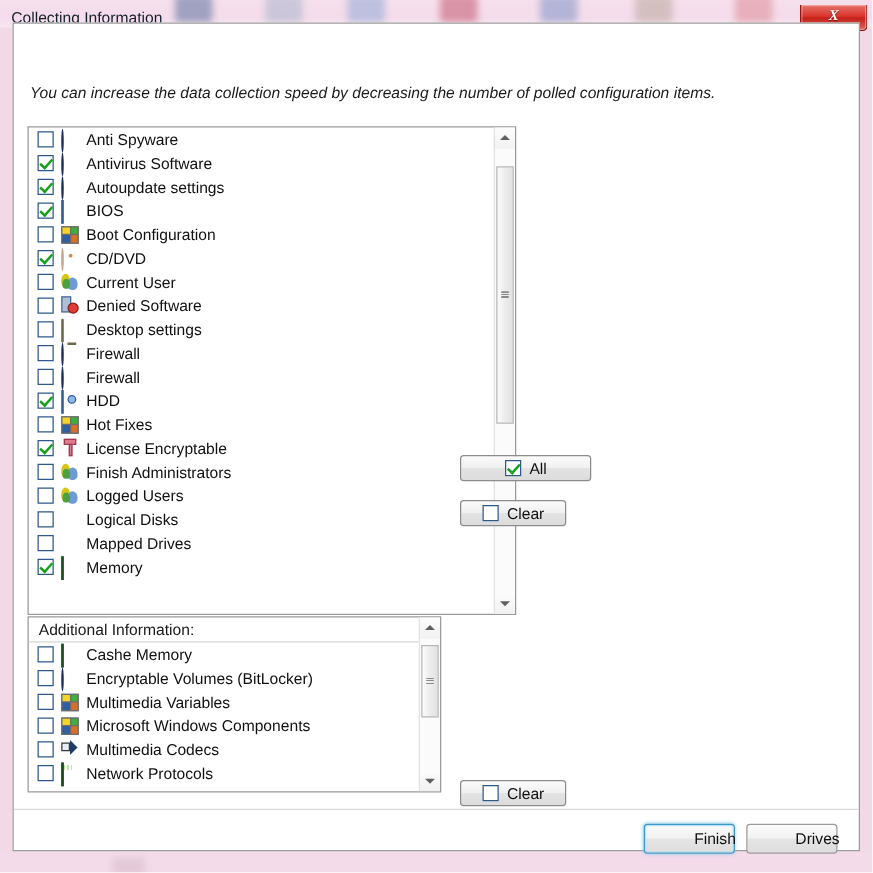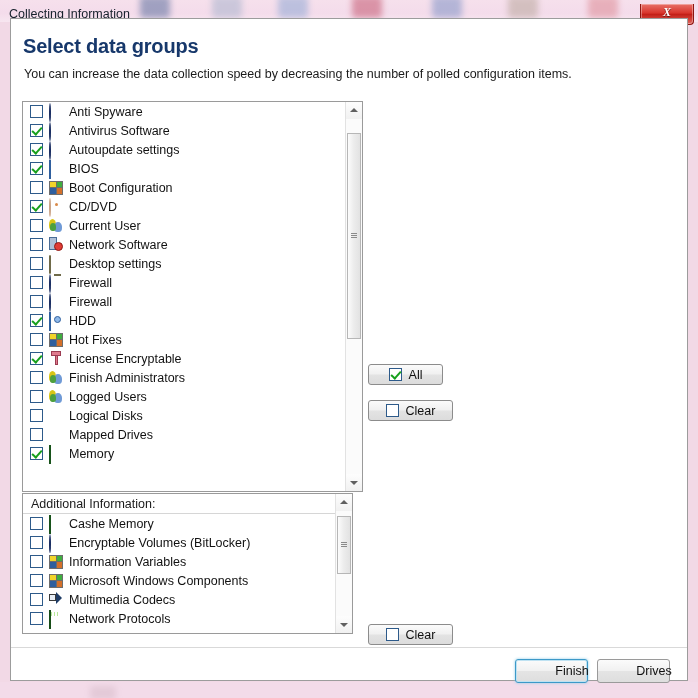--- a/index.html
+++ b/index.html
@@ -104,31 +104,32 @@
     font-size: 20px;
     font-weight: bold;
     color: #17386b;
     letter-spacing: -0.2px;
   }
   #page-subtitle {
     position: absolute;
     left: 13px; top: 48px;
     font-size: 12.5px;
     color: #1b1b1b;
+    font-style: italic;
   }
 
   
   .listbox {
     position: absolute;
     background: #ffffff;
     border: 1px solid #9a9a9a;
     box-sizing: border-box;
     overflow: hidden;
   }
-  #listbox-main { left: 11px; top: 82px; width: 341px; height: 391px; }
+  #listbox-main { left: 11px; top: 82px; width: 391px; height: 391px; }
   #listbox-extra { left: 11px; top: 474px; width: 331px; height: 141px; }
 
   .list-scroll {
     position: absolute;
     left: 0; top: 0; right: 17px; bottom: 0;
     overflow: hidden;
   }
   .rows { position: absolute; left: 0; top: 0; width: 100%; }
 
   .row {
@@ -431,21 +432,21 @@
     border-radius: 3px;
     box-sizing: border-box;
     display: flex;
     align-items: center;
     justify-content: center;
     font-size: 12.5px;
     color: #101010;
     cursor: pointer;
   }
   .btn .cb { margin-right: 7px; }
-  #btn-all   { left: 357px; top: 345px; width: 75px; height: 21px; }
+  #btn-all   { left: 357px; top: 345px; width: 105px; height: 21px; }
   #btn-clear1{ left: 357px; top: 381px; width: 85px; height: 21px; }
   #btn-clear2{ left: 357px; top: 605px; width: 85px; height: 21px; }
 
   
   #footer-sep {
     position: absolute;
     left: 0; right: 0; top: 628px;
     height: 1px;
     background: #d9d9d9;
   }
@@ -493,21 +494,20 @@
 
   <div id="titlebar">
     <div id="window-title">Collecting Information</div>
     <div id="close-button">
       <div id="close-x">X</div>
     </div>
   </div>
 
   <div id="dialog">
 
-    <div id="page-title">Select data groups</div>
     <div id="page-subtitle">You can increase the data collection speed by decreasing the number of polled configuration items.</div>
 
     <div class="listbox" id="listbox-main">
       <div class="list-scroll">
         <div class="rows" id="main-rows">
             <div class="row">
               <span class="cb"></span>
               <span class="ico"><span class="ic-shield"></span></span>
               <span class="row-label">Anti Spyware</span>
             </div>
@@ -544,21 +544,21 @@
               <span class="row-label">CD/DVD</span>
             </div>
             <div class="row">
               <span class="cb"></span>
               <span class="ico"><span class="ic-users"><i></i><i></i><i></i></span></span>
               <span class="row-label">Current User</span>
             </div>
             <div class="row">
               <span class="cb"></span>
               <span class="ico"><span class="ic-softdeny"></span></span>
-              <span class="row-label">Network Software</span>
+              <span class="row-label">Denied Software</span>
             </div>
             <div class="row">
               <span class="cb"></span>
               <span class="ico"><span class="ic-monitor"></span></span>
               <span class="row-label">Desktop settings</span>
             </div>
             <div class="row">
               <span class="cb"></span>
               <span class="ico"><span class="ic-shield"></span></span>
               <span class="row-label">Firewall</span>
@@ -643,21 +643,21 @@
             <div class="row">
               <span class="cb"></span>
               <span class="ico">
                 <span class="ic-quad">
                   <i></i>
                   <i></i>
                   <i></i>
                   <i></i>
                 </span>
               </span>
-              <span class="row-label">Information Variables</span>
+              <span class="row-label">Multimedia Variables</span>
             </div>
             <div class="row">
               <span class="cb"></span>
               <span class="ico">
                 <span class="ic-quad">
                   <i></i>
                   <i></i>
                   <i></i>
                   <i></i>
                 </span>

